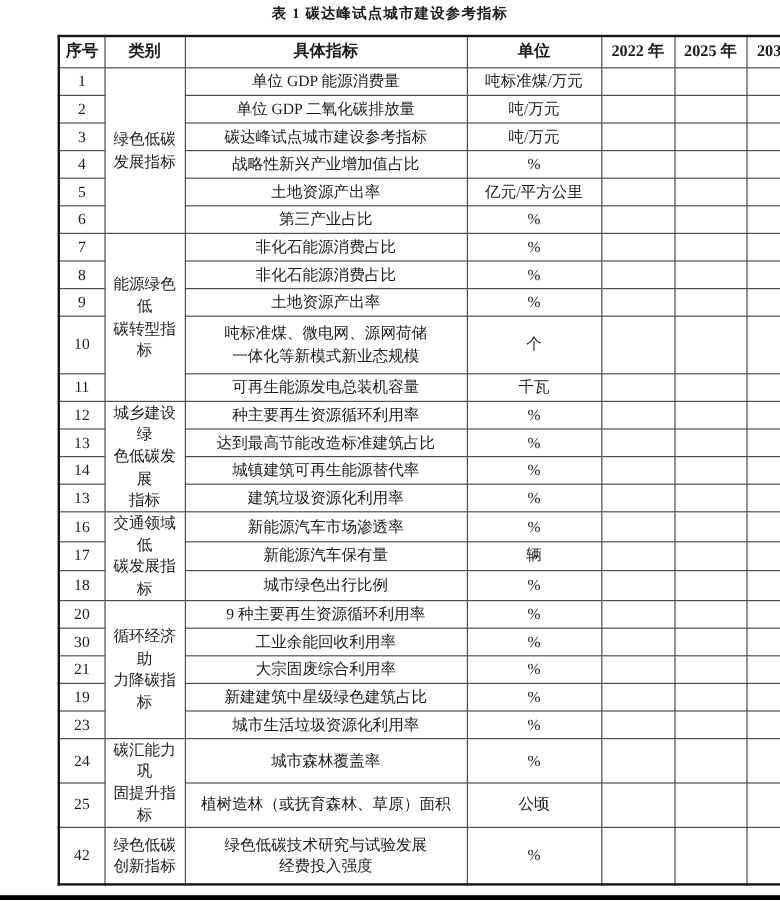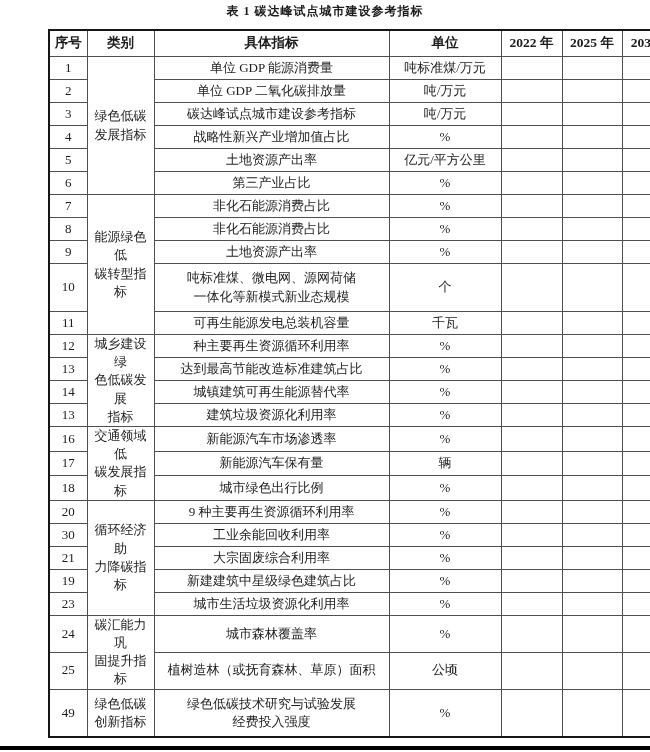--- a/index.html
+++ b/index.html
@@ -291,21 +291,21 @@
         </tr>
         <tr class="single">
           <td class="cell-no">25</td>
           <td class="cell-indicator">植树造林（或抚育森林、草原）面积</td>
           <td class="cell-unit">公顷</td>
           <td class="cell-value"></td>
           <td class="cell-value"></td>
           <td class="cell-value"></td>
         </tr>
         <tr class="tall">
-          <td class="cell-no">49</td>
+          <td class="cell-no">42</td>
           <td class="cell-category" rowspan="1">绿色低碳
 创新指标</td>
           <td class="cell-indicator">绿色低碳技术研究与试验发展
 经费投入强度</td>
           <td class="cell-unit">%</td>
           <td class="cell-value"></td>
           <td class="cell-value"></td>
           <td class="cell-value"></td>
         </tr>
       </tbody>

